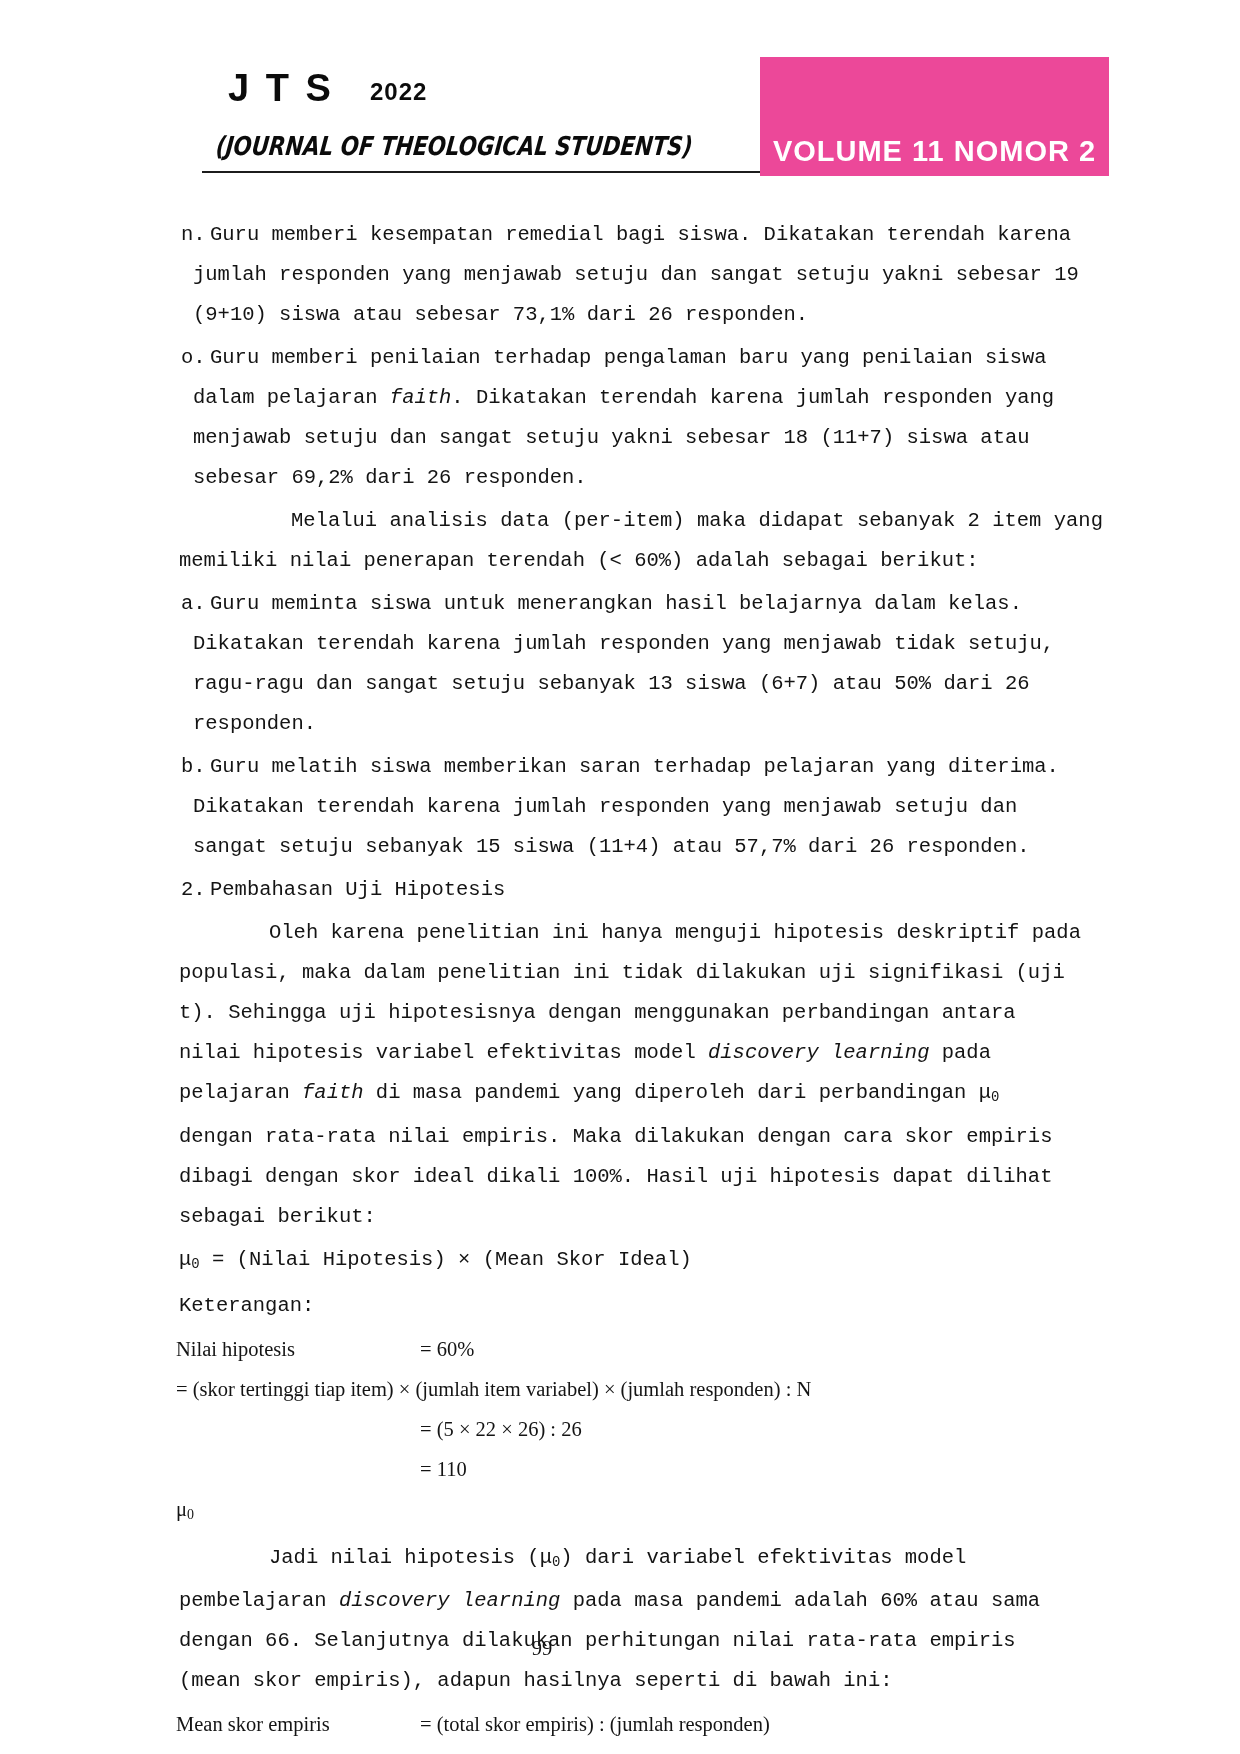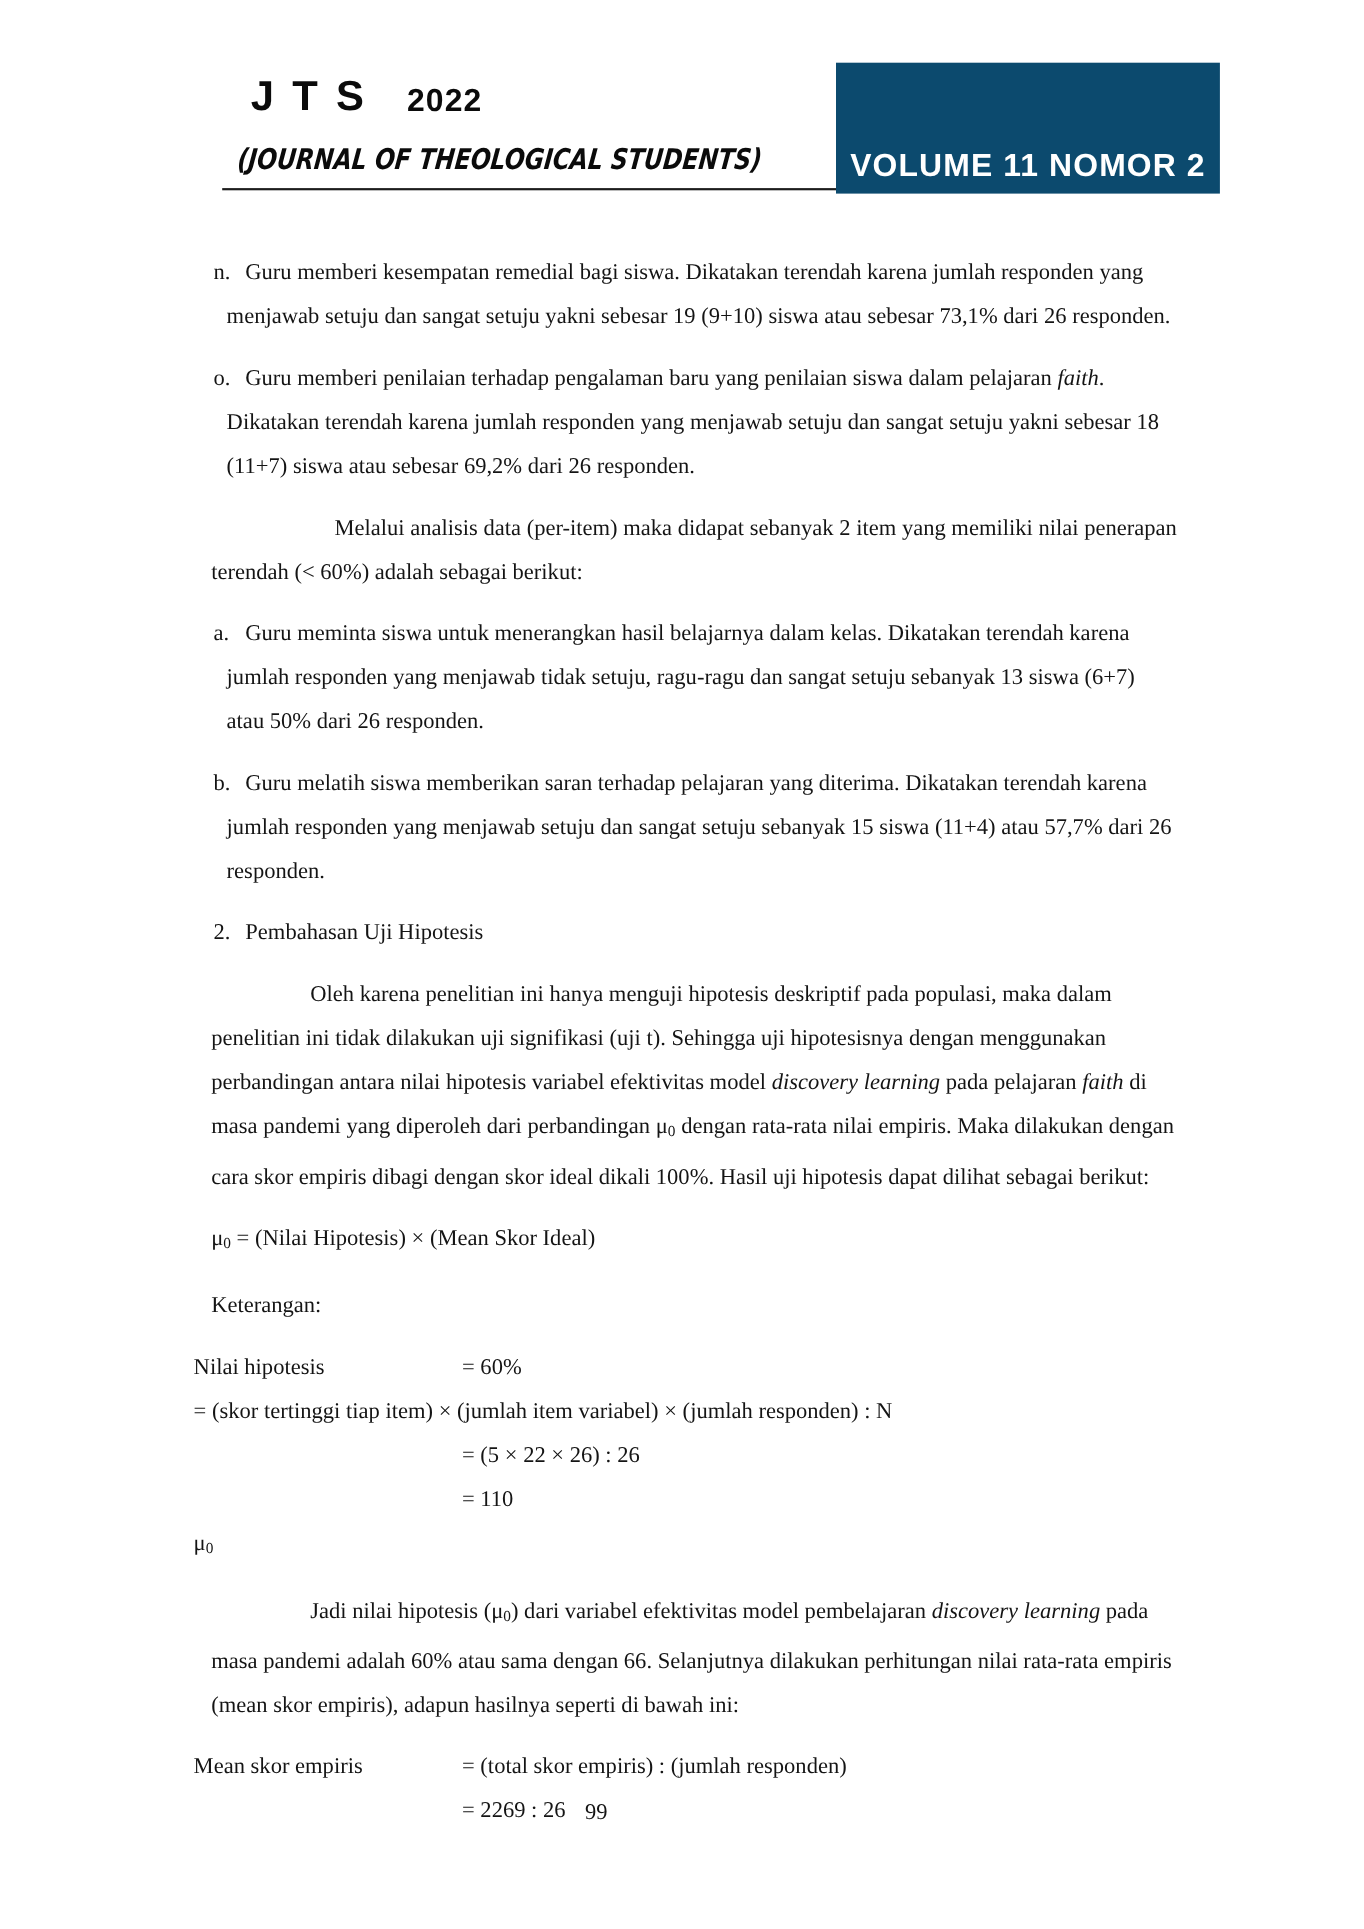--- a/index.html
+++ b/index.html
@@ -17,21 +17,21 @@
   .hdr { position:absolute; left:0; top:0; width:1240px; height:180px; }
   .logo-abbr {
     position:absolute; left:228px; top:68px;
     font-family:"Liberation Sans","DejaVu Sans",sans-serif;
     font-weight:bold; font-size:38px; line-height:40px; letter-spacing:3px;
     color:#0b0b0b; white-space:pre;
   }
   .logo-year {
     position:absolute; left:370px; top:76px;
     font-family:"Liberation Sans","DejaVu Sans",sans-serif;
-    font-weight:bold; font-size:29px; line-height:32px; letter-spacing:1px;
+    font-weight:bold; font-size:24px; line-height:32px; letter-spacing:1px;
     color:#0b0b0b;
   }
   .journal-name {
     position:absolute; left:214px; top:126px;
     font-family:"DejaVu Sans","Liberation Sans",sans-serif;
     font-weight:bold; font-style:italic;
     font-size:26px; line-height:40px; white-space:nowrap;
     transform:skewX(-6deg) scaleX(0.82); transform-origin:left bottom;
     color:#0b0b0b;
   }
@@ -43,21 +43,21 @@
     box-sizing:border-box; padding-bottom:8px;
   }
   .badge span {
     font-family:"Liberation Sans","DejaVu Sans",sans-serif;
     font-weight:bold; font-size:29px; line-height:34px; letter-spacing:1px;
     color:#ffffff; white-space:nowrap;
   }
 
   
   .content { position:absolute; left:176px; top:212px; width:909px; }
-  .content p { margin:16px; }
+  .content p { margin:3px;font-family:Liberation Mono, monospace; }
   .li { padding-left:14px; text-indent:-12px; }
   .li .marker { display:inline-block; width:29px; text-indent:0; }
   .p-melalui { margin-left:-16px; width:925px; text-indent:112px; }
   .p-indent { text-indent:90px; }
   .heading { margin-top:40px; padding-left:14px; text-indent:-12px; }
   .heading .marker { display:inline-block; width:29px; text-indent:0; }
 
   .formula, .plain { white-space:pre-wrap; }
 
   .def { display:flex;gap:20px; }
@@ -72,21 +72,21 @@
 </head>
 <body>
 
 <div class="page" style="color: rgb(20, 20, 20);">
 
   <div class="hdr">
     <div class="logo-abbr">J T S</div>
     <div class="logo-year">2022</div>
     <div class="journal-name">(JOURNAL OF THEOLOGICAL STUDENTS)</div>
     <div class="hdr-rule"></div>
-    <div class="badge" style="background: #0c4a6e;">
+    <div class="badge" style="background: #ec4899;">
       <span>VOLUME 11 NOMOR 2</span>
     </div>
   </div>
 
   <div class="content">
 
     <p class="li"><span class="marker">n.</span><span><span>Guru memberi kesempatan remedial bagi siswa. Dikatakan terendah karena jumlah responden yang menjawab setuju dan sangat setuju yakni sebesar 19 (9+10) siswa atau sebesar 73,1% dari 26 responden.</span></span></p>
 
     <p class="li"><span class="marker">o.</span><span><span>Guru memberi penilaian terhadap pengalaman baru yang penilaian siswa dalam pelajaran </span><span class="run-i">faith</span><span>. Dikatakan terendah karena jumlah responden yang menjawab setuju dan sangat setuju yakni sebesar 18 (11+7) siswa atau sebesar 69,2% dari 26 responden.</span></span></p>
 

